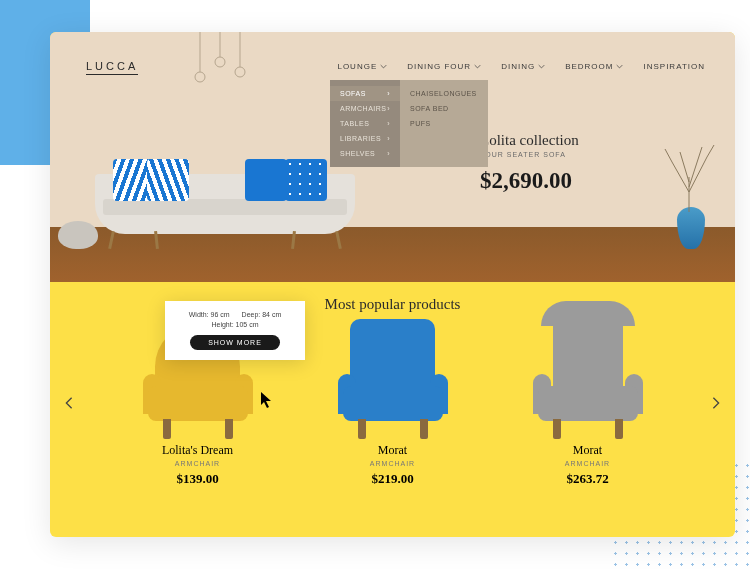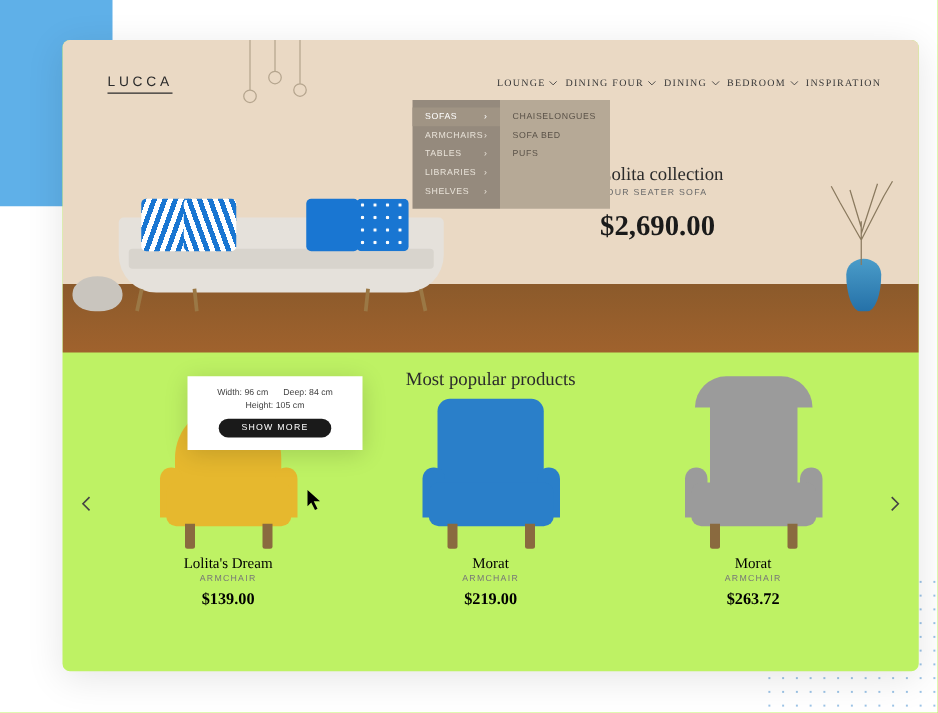--- a/index.html
+++ b/index.html
@@ -1,21 +1,21 @@
 <!DOCTYPE html>
 <html><head>
 <meta charset="utf-8">
 <style>
 * { margin: 0; padding: 0; box-sizing: border-box; }
 body { font-family: Georgia, serif; background: #fff; width: 750px; height: 570px; position: relative; overflow: hidden; }
 .blue-box { position: absolute; top: 0; left: 0; width: 90px; height: 165px; background: #5fb0e8; z-index: 0; }
-.card { position: absolute; top: 32px; left: 50px; width: 685px; height: 505px; background: #bef264; border-radius: 6px; box-shadow: 0 6px 30px rgba(0,0,0,0.1); overflow: hidden; z-index: 1; }
+.card { position: absolute; top: 32px; left: 50px; width: 685px; height: 505px; background: #fde047; border-radius: 6px; box-shadow: 0 6px 30px rgba(0,0,0,0.1); overflow: hidden; z-index: 1; }
 .hero { height: 250px; background: linear-gradient(#ead9c4 0%, #ead9c4 78%, #8b5a2b 78%, #a0622d 100%); position: relative; }
 .logo { position: absolute; top: 28px; left: 36px; font-family: 'Helvetica Neue', Arial, sans-serif; font-size: 11px; letter-spacing: 3px; color: #2b2b2b; border-bottom: 1px solid #2b2b2b; padding-bottom: 2px; }
-.nav { position: absolute; top: 30px; right: 30px; display: flex; gap: 6px; font-family: Liberation Serif, serif; font-size: 8px; letter-spacing: 1px; color: #3a3a3a; }
+.nav { position: absolute; top: 30px; right: 30px; display: flex; gap: 20px; font-family: Liberation Sans, sans-serif; font-size: 8px; letter-spacing: 1px; color: #3a3a3a; }
 .nav-item { display: flex; align-items: center; gap: 3px; cursor: pointer; }
 .nav-item svg { width: 7px; height: 5px; }
 .dropdown { position: absolute; top: 48px; left: 280px; display: flex; font-family: Arial, sans-serif; font-size: 7px; letter-spacing: 0.5px; z-index: 5; }
 .dd-col1 { background: #958a7d; width: 70px; padding: 6px 0; }
 .dd-col2 { background: #b6a996; width: 88px; padding: 6px 0; }
 .dd-item { padding: 4px 10px; color: #e8e2d8; display: flex; justify-content: space-between; align-items: center; cursor: pointer; }
 .dd-item.active { background: #a09484; color: #fff; }
 .dd-col2 .dd-item { color: #5a5248; }
 .hero-content { position: absolute; top: 100px; left: 430px; }
 .hero-title { font-size: 15px; color: #2b2b2b; }
@@ -35,21 +35,21 @@
 .l2 { left: 60px; transform: rotate(-6deg); }
 .l3 { right: 60px; transform: rotate(6deg); }
 .l4 { right: 15px; transform: rotate(-12deg); }
 .pouf { position: absolute; bottom: 33px; left: 8px; width: 40px; height: 28px; background: #c9c5be; border-radius: 50% 50% 45% 45%; }
 .vase { position: absolute; bottom: 33px; right: 30px; width: 28px; height: 42px; background: linear-gradient(#4a9cc9, #2571a8); border-radius: 50% 50% 40% 40% / 30% 30% 70% 70%; }
 .branches { position: absolute; bottom: 70px; right: 18px; width: 55px; height: 75px; }
 .popular { padding: 14px 0 0; text-align: center; }
 .popular-title { font-size: 15px; color: #2b2b2b; }
 .carousel { display: flex; align-items: center; justify-content: space-between; padding: 0 12px; margin-top: 6px; position: relative; }
 .arrow { width: 14px; height: 14px; cursor: pointer; color: #444; flex-shrink: 0; }
-.products { display: flex; gap: 45px; flex: 1; justify-content: center; align-items: center; }
+.products { display: flex; gap: 30px; flex: 1; justify-content: center; align-items: center; }
 .product { text-align: center; width: 165px; }
 .chair { width: 130px; height: 120px; margin: 0 auto; position: relative; }
 .chair-back { position: absolute; width: 85px; height: 90px; border-radius: 10px 10px 0 0; bottom: 30px; left: 22px; }
 .chair-seat { position: absolute; width: 100px; height: 35px; border-radius: 8px; bottom: 18px; left: 15px; }
 .chair-arm { position: absolute; width: 18px; height: 40px; border-radius: 10px 10px 0 0; bottom: 25px; }
 .arm-l { left: 10px; }
 .arm-r { right: 10px; }
 .chair-leg { position: absolute; width: 8px; height: 20px; background: #8a6a3f; bottom: 0; border-radius: 0 0 2px 2px; }
 .cl1 { left: 30px; }
 .cl2 { right: 30px; }

